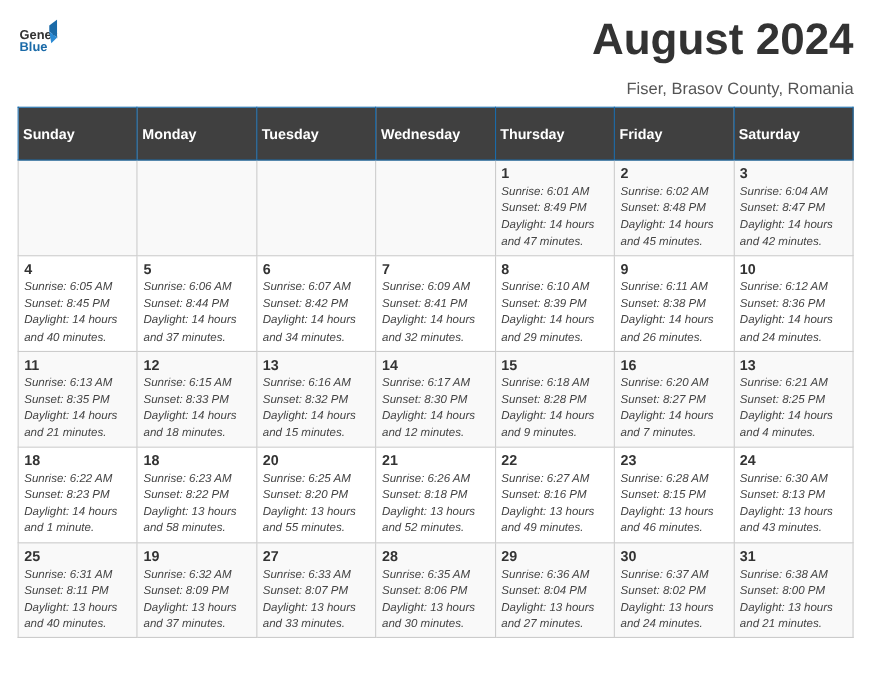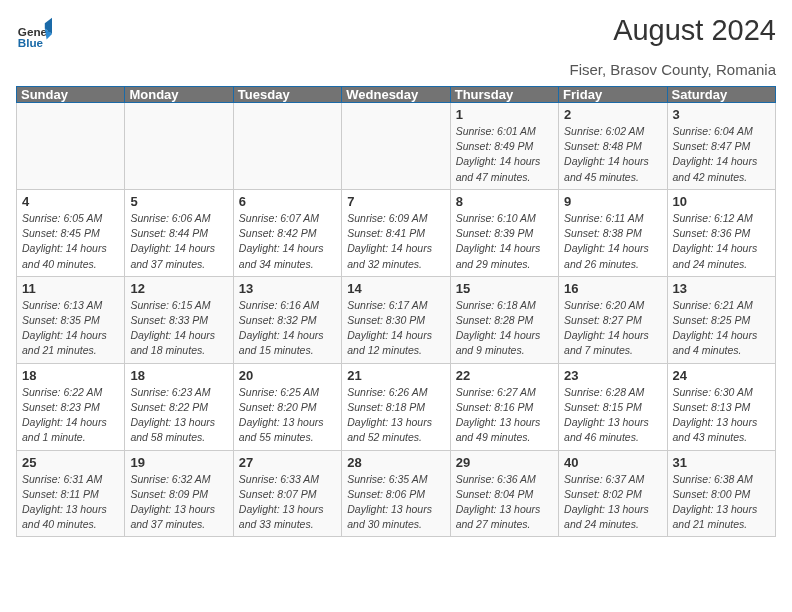--- a/index.html
+++ b/index.html
@@ -22,40 +22,40 @@
       gap: 4px;
     }
     .logo-icon {
       width: 36px;
       height: 36px;
     }
     .title-block {
       text-align: right;
     }
     .month-year {
-      font-size: 29px;
-      font-weight: 400;
+      font-size: 40px;
+      font-weight: 700;
       color: #333;
       line-height: 1;
       margin-left: 24px;
     }
     .location {
       font-size: 15px;
       color: #555;
       margin-top: 16px;
     }
     .calendar {
       width: 100%;
       border-collapse: collapse;
       font-size: 11px;
     }
     .calendar thead th {
-      background: #737373;
+      background: #404040;
       color: #fff;
-      padding: 0 4px;
+      padding: 16px 4px;
       text-align: left;
       font-size: 13px;
       font-weight: bold;
       border: 1px solid #1a6aa8;
     }
     .calendar tbody td {
       border: 1px solid #ccc;
       vertical-align: top;
       padding: 4px 5px;
       width: 108px;
@@ -239,21 +239,21 @@
         </td>
         <td>
           <span class="day-num">28</span>
           <div class="day-info">Sunrise: 6:35 AM<br>Sunset: 8:06 PM<br>Daylight: 13 hours and 30 minutes.</div>
         </td>
         <td>
           <span class="day-num">29</span>
           <div class="day-info">Sunrise: 6:36 AM<br>Sunset: 8:04 PM<br>Daylight: 13 hours and 27 minutes.</div>
         </td>
         <td>
-          <span class="day-num">40</span>
+          <span class="day-num">30</span>
           <div class="day-info">Sunrise: 6:37 AM<br>Sunset: 8:02 PM<br>Daylight: 13 hours and 24 minutes.</div>
         </td>
         <td>
           <span class="day-num">31</span>
           <div class="day-info">Sunrise: 6:38 AM<br>Sunset: 8:00 PM<br>Daylight: 13 hours and 21 minutes.</div>
         </td>
       </tr>
     </tbody>
 </table>
 

